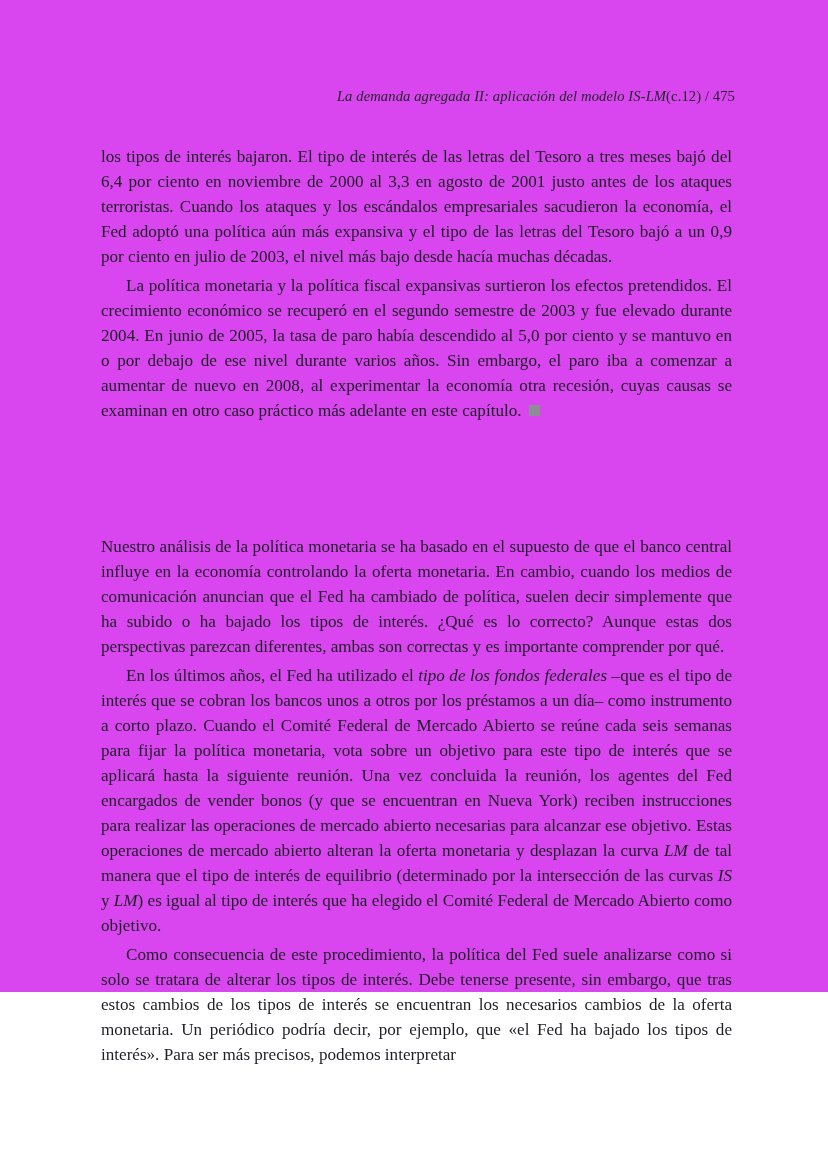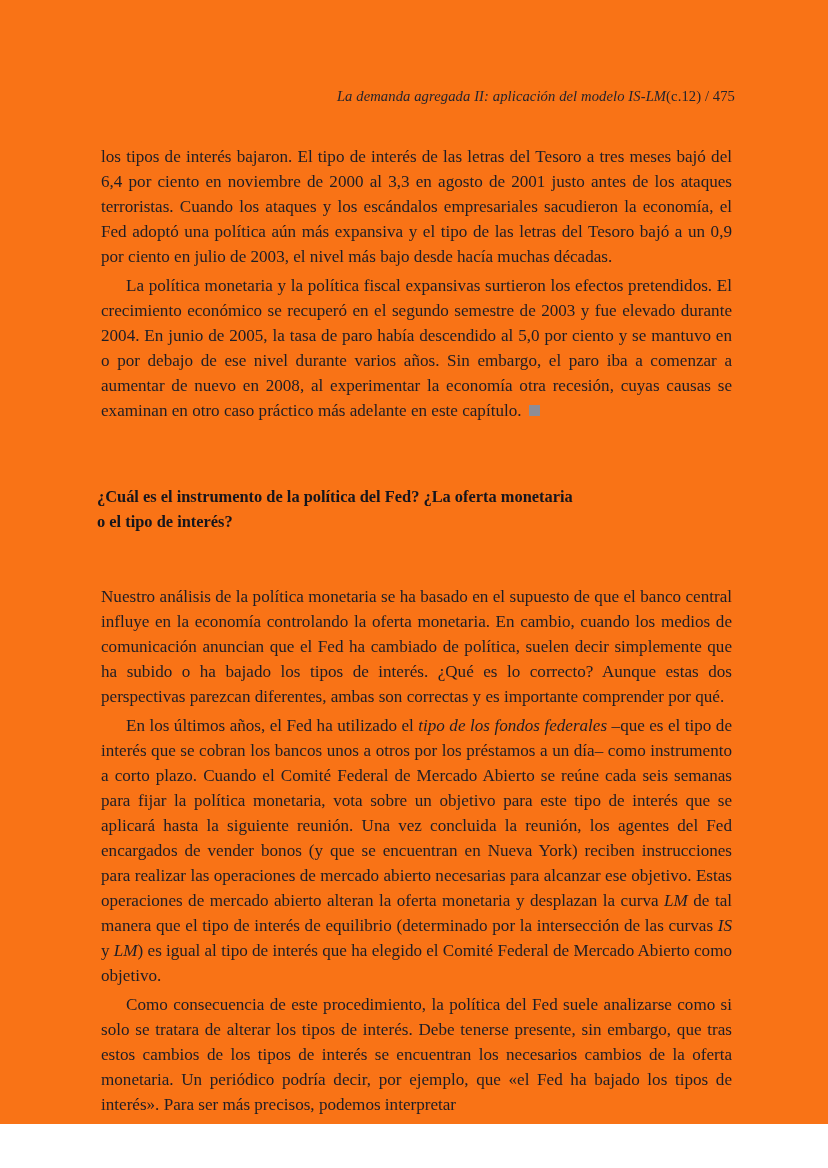--- a/index.html
+++ b/index.html
@@ -13,22 +13,22 @@
     position: relative;
     font-family: "Liberation Serif", "DejaVu Serif", serif;
     color: #1c1c22;
     overflow: hidden;
   }
   .page {
     position: absolute;
     left: 0;
     top: 0;
     width: 828px;
-    height: 1124px;
-    background: #f97316;
+    height: 992px;
+    background: #d946ef;
   }
   .running-head {
     position: absolute;
     left: 97px;
     top: 88px;
     width: 638px;
     text-align: right;
     font-size: 14.6px;
     font-style: italic;
     letter-spacing: 0.1px;
@@ -90,24 +90,20 @@
   </div>
 
   <div class="body-col">
 
     <p class="para">los tipos de interés bajaron. El tipo de interés de las letras del Tesoro a tres meses bajó del 6,4 por ciento en noviembre de 2000 al 3,3 en agosto de 2001 justo antes de los ataques terroristas. Cuando los ataques y los escándalos empresariales sacudieron la economía, el Fed adoptó una política aún más expansiva y el tipo de las letras del Tesoro bajó a un 0,9 por ciento en julio de 2003, el nivel más bajo desde hacía muchas décadas.</p>
 
     <p class="para indent"><span>La política monetaria y la política fiscal expansivas surtieron los efectos pretendidos. El crecimiento económico se recuperó en el segundo semestre de 2003 y fue elevado durante 2004. En junio de 2005, la tasa de paro había descendido al 5,0 por ciento y se mantuvo en o por debajo de ese nivel durante varios años. Sin embargo, el paro iba a comenzar a aumentar de nuevo en 2008, al experimentar la economía otra recesión, cuyas causas se examinan en otro caso práctico más adelante en este capítulo.</span><span class="endmark"></span></p>
 
     <div class="gap-before-heading"></div>
 
-    <h2 class="section-heading">
-      <span>¿Cuál es el instrumento de la política del Fed? ¿La oferta monetaria</span><br>
-      <span>o el tipo de interés?</span>
-    </h2>
 
     <div class="gap-after-heading"></div>
 
     <p class="para">Nuestro análisis de la política monetaria se ha basado en el supuesto de que el banco central influye en la economía controlando la oferta monetaria. En cambio, cuando los medios de comunicación anuncian que el Fed ha cambiado de política, suelen decir simplemente que ha subido o ha bajado los tipos de interés. ¿Qué es lo correcto? Aunque estas dos perspectivas parezcan diferentes, ambas son correctas y es importante comprender por qué.</p>
 
     <p class="para indent"><span>En los últimos años, el Fed ha utilizado el </span><span class="it">tipo de los fondos federales</span><span> –que es el tipo de interés que se cobran los bancos unos a otros por los préstamos a un día– como instrumento a corto plazo. Cuando el Comité Federal de Mercado Abierto se reúne cada seis semanas para fijar la política monetaria, vota sobre un objetivo para este tipo de interés que se aplicará hasta la siguiente reunión. Una vez concluida la reunión, los agentes del Fed encargados de vender bonos (y que se encuentran en Nueva York) reciben instrucciones para realizar las operaciones de mercado abierto necesarias para alcanzar ese objetivo. Estas operaciones de mercado abierto alteran la oferta monetaria y desplazan la curva </span><span class="it">LM</span><span> de tal manera que el tipo de interés de equilibrio (determinado por la intersección de las curvas </span><span class="it">IS</span><span> y </span><span class="it">LM</span><span>) es igual al tipo de interés que ha elegido el Comité Federal de Mercado Abierto como objetivo.</span></p>
 
     <p class="para indent">Como consecuencia de este procedimiento, la política del Fed suele analizarse como si solo se tratara de alterar los tipos de interés. Debe tenerse presente, sin embargo, que tras estos cambios de los tipos de interés se encuentran los necesarios cambios de la oferta monetaria. Un periódico podría decir, por ejemplo, que «el Fed ha bajado los tipos de interés». Para ser más precisos, podemos interpretar</p>
 
   </div>

